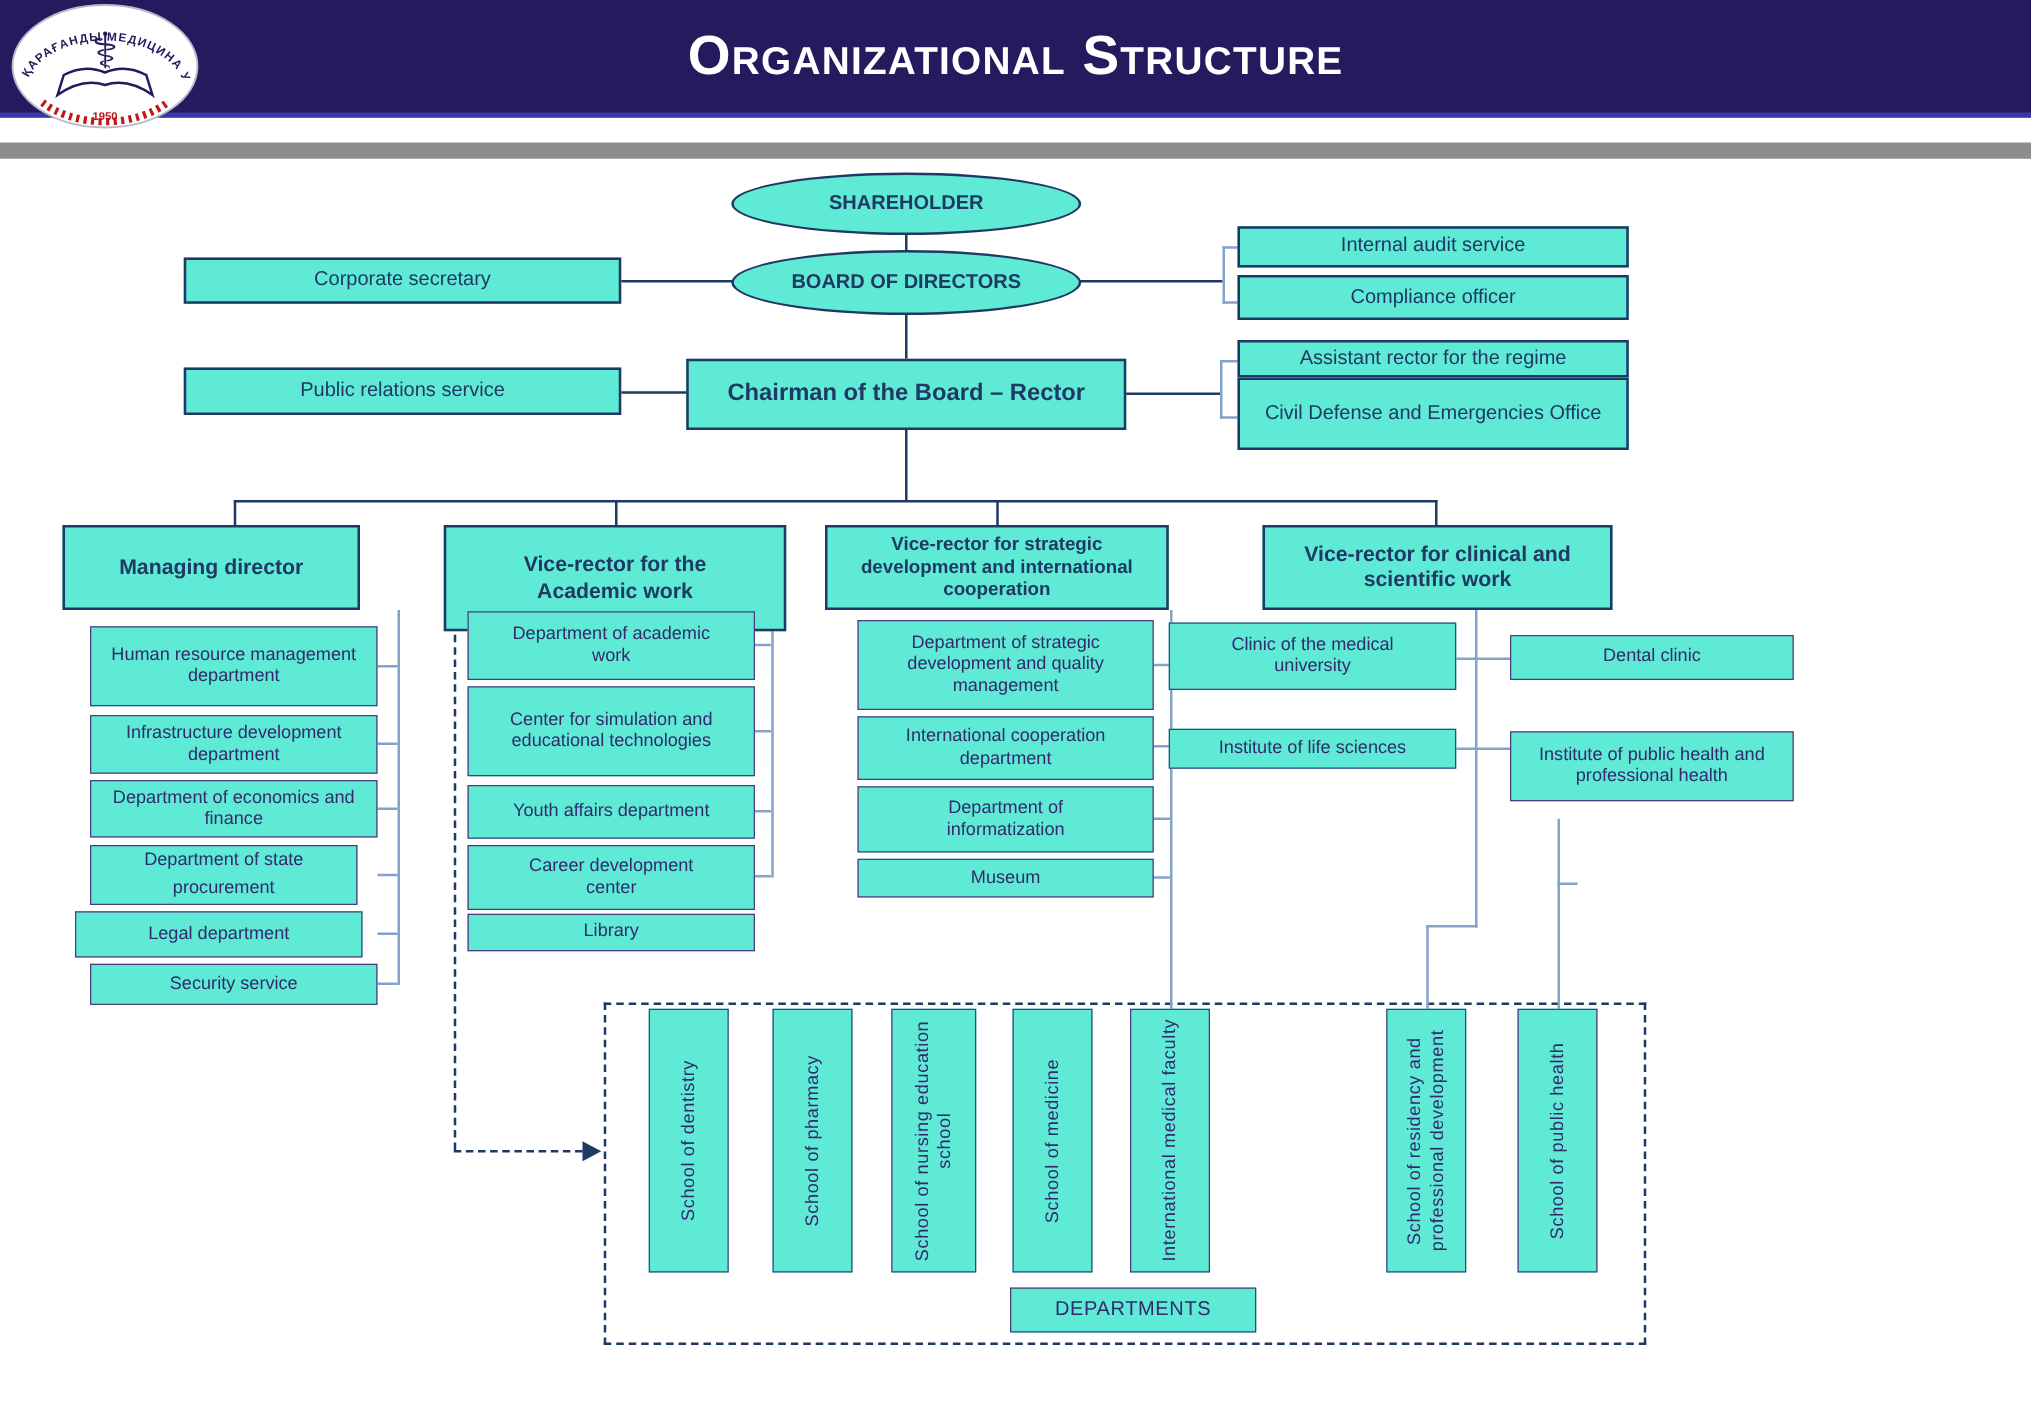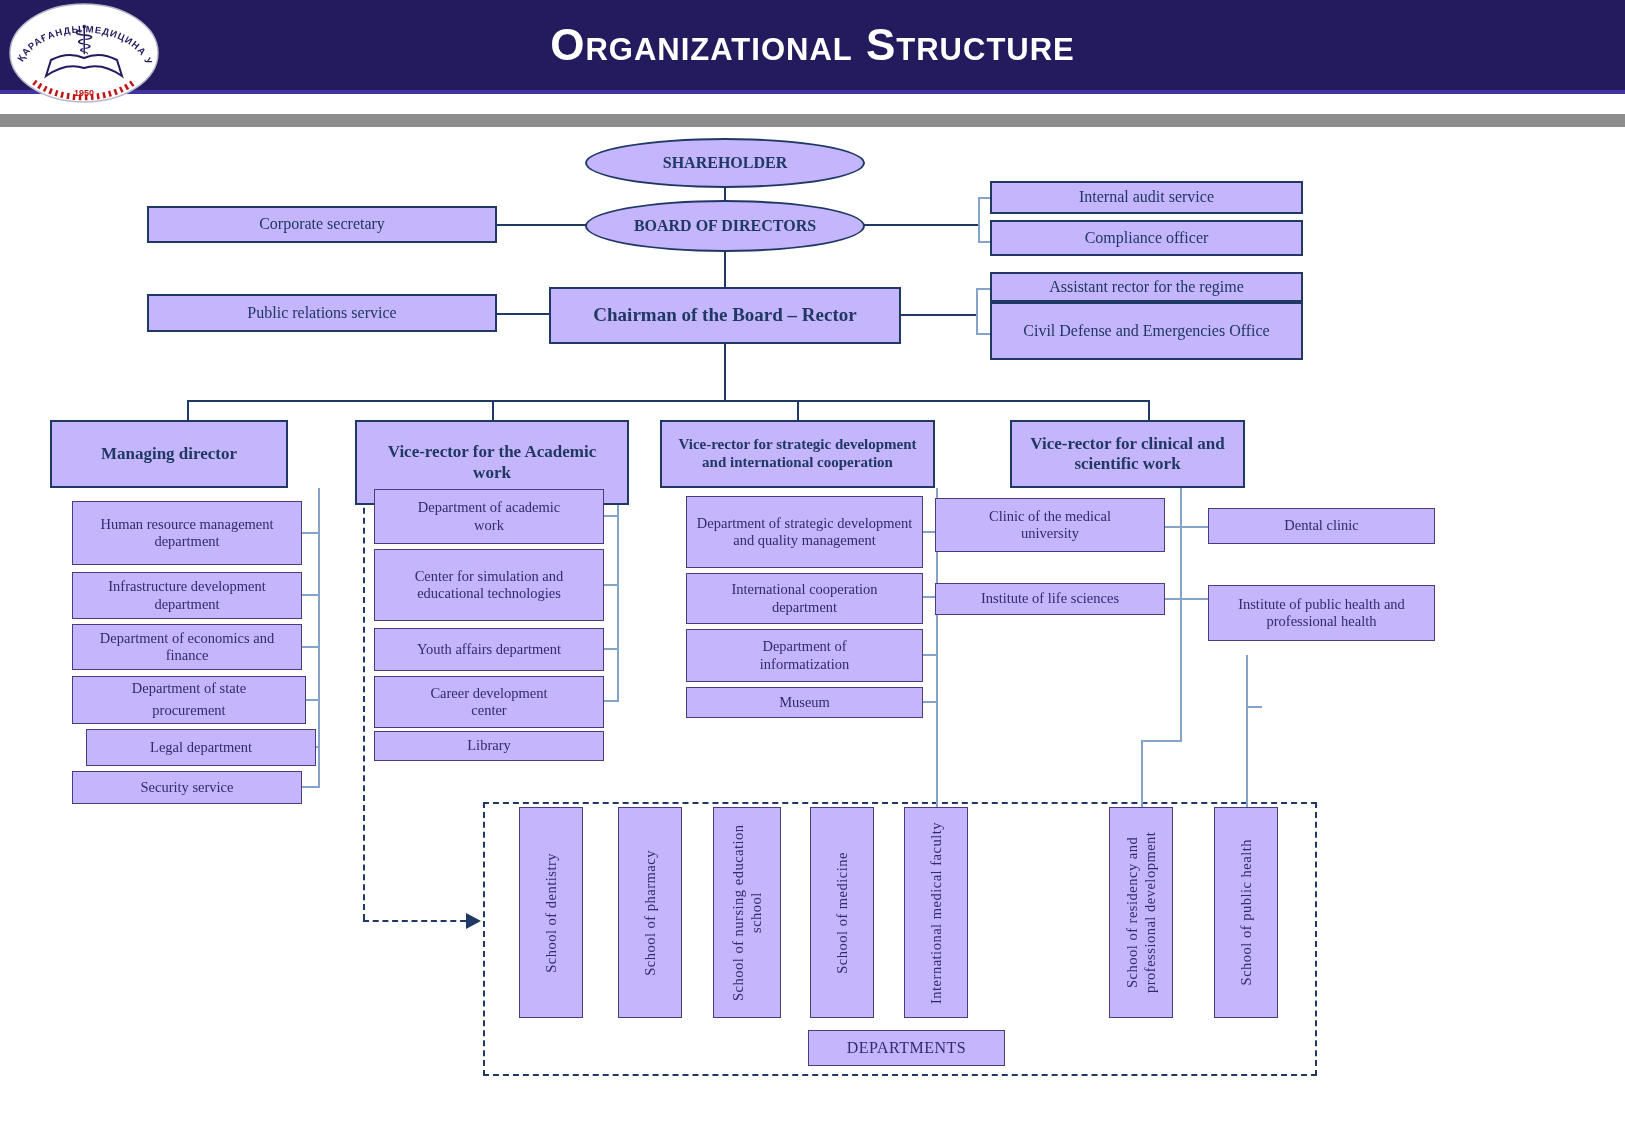--- a/index.html
+++ b/index.html
@@ -7,21 +7,21 @@
           font-family:"Liberation Sans", sans-serif;}
   
   .header{position:absolute;left:0;top:0;width:1625px;height:90px;background:#241b5e;
           border-bottom:4px solid #3c35a3;display:flex;align-items:center;justify-content:center;}
   .header-title{color:#ffffff;font-weight:bold;font-size:44px;font-variant:small-caps;
                 letter-spacing:1px;font-family:"Liberation Sans",sans-serif;}
   .graybar{position:absolute;left:0;top:114px;width:1625px;height:13px;background:#8d8d8d;}
   .logo{position:absolute;left:8px;top:2px;width:152px;height:102px;z-index:30;}
   
   .node{position:absolute;display:flex;align-items:center;justify-content:center;
-        text-align:center;background:#c4b5fd;box-sizing:border-box;line-height:1.18;z-index:10;font-family:Liberation Serif, serif;}
+        text-align:center;background:#5eead4;box-sizing:border-box;line-height:1.18;z-index:10;}
   .navy{border:2px solid #1f3864;color:#1f3864;font-size:16px;}
   .navy-bold{border:2.5px solid #1f3864;color:#1f3864;font-weight:bold;font-size:17px;}
   .dept{border:1.5px solid #4a3c7f;color:#332a6e;font-size:14.5px;}
   .ellipse{border-radius:50%;font-weight:bold;border:2px solid #1f3864;color:#1f3864;font-size:16px;}
   .chairman{border:2.5px solid #1f3864;color:#1f3864;font-weight:bold;font-size:19px;}
   .school{border:1.5px solid #4a3c7f;color:#332a6e;font-size:14.5px;}
   .school span{writing-mode:vertical-rl;transform:rotate(180deg);white-space:pre-line;
                text-align:center;line-height:1.25;letter-spacing:.5px;}
   
   .hl,.vl{position:absolute;background:#1f3864;z-index:1;}
@@ -115,27 +115,27 @@
   <div class="node navy" style="left:990px;top:181px;width:313px;height:33px">Internal audit service</div>
   <div class="node navy" style="left:990px;top:220px;width:313px;height:36px">Compliance officer</div>
   <div class="node chairman" style="left:549px;top:287px;width:352px;height:57px">Chairman of the Board – Rector</div>
   <div class="node navy" style="left:147px;top:294px;width:350px;height:38px">Public relations service</div>
   <div class="node navy" style="left:990px;top:272px;width:313px;height:30px">Assistant rector for the regime</div>
   <div class="node navy" style="left:990px;top:302px;width:313px;height:58px">Civil Defense and Emergencies Office</div>
 
   <div class="node navy-bold" style="left:50px;top:420px;width:238px;height:68px">Managing director</div>
   <div class="node navy-bold" style="left:355px;top:420px;width:274px;height:85px;padding:0 30px">Vice-rector for the Academic work</div>
   <div class="node navy-bold" style="left:660px;top:420px;width:275px;height:68px;font-size:15px;padding:0 10px">Vice-rector for strategic development and international cooperation</div>
-  <div class="node navy-bold" style="left:1010px;top:420px;width:235px;height:68px;padding:12px 18px">Vice-rector for clinical and scientific work</div>
+  <div class="node navy-bold" style="left:1010px;top:420px;width:280px;height:68px;padding:12px 18px">Vice-rector for clinical and scientific work</div>
 
   <div class="node dept" style="left:72px;top:501px;width:230px;height:64px;padding:0 14px">Human resource management department</div>
   <div class="node dept" style="left:72px;top:572px;width:230px;height:47px;padding:0 8px">Infrastructure development department</div>
   <div class="node dept" style="left:72px;top:624px;width:230px;height:46px;padding:0 8px">Department of economics and finance</div>
-  <div class="node dept" style="left:72px;top:676px;width:234px;height:48px;padding:0 30px;line-height:1.5">Department of state procurement</div>
-  <div class="node dept" style="left:86px;top:729px;width:230px;height:37px">Legal department</div>
+  <div class="node dept" style="left:72px;top:676px;width:214px;height:48px;padding:0 30px;line-height:1.5">Department of state procurement</div>
+  <div class="node dept" style="left:60px;top:729px;width:230px;height:37px">Legal department</div>
   <div class="node dept" style="left:374px;top:489px;width:230px;height:55px;padding:0 28px">Department of academic work</div>
 
   <div class="node dept" style="left:72px;top:771px;width:230px;height:33px">Security service</div>
   <div class="node dept" style="left:374px;top:549px;width:230px;height:72px;padding:0 8px">Center for simulation and educational technologies</div>
   <div class="node dept" style="left:374px;top:628px;width:230px;height:43px">Youth affairs department</div>
   <div class="node dept" style="left:374px;top:676px;width:230px;height:52px;padding:0 40px">Career development center</div>
   <div class="node dept" style="left:374px;top:731px;width:230px;height:30px">Library</div>
 
   <div class="node dept" style="left:686px;top:496px;width:237px;height:72px;padding:0 2px">Department of strategic development and quality management</div>
   <div class="node dept" style="left:686px;top:573px;width:237px;height:51px;padding:0 20px">International cooperation department</div>

